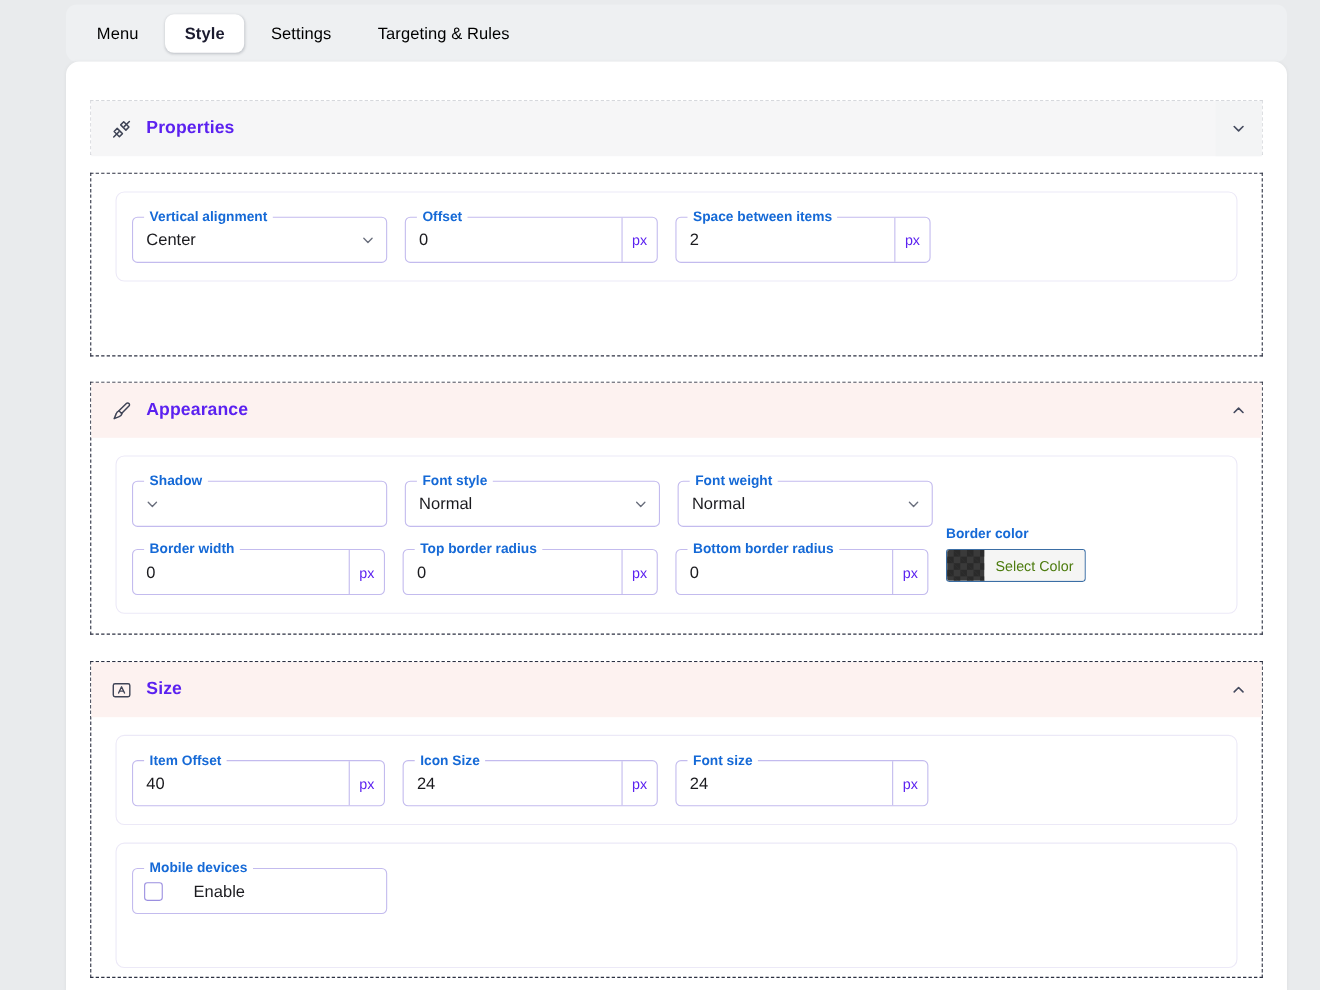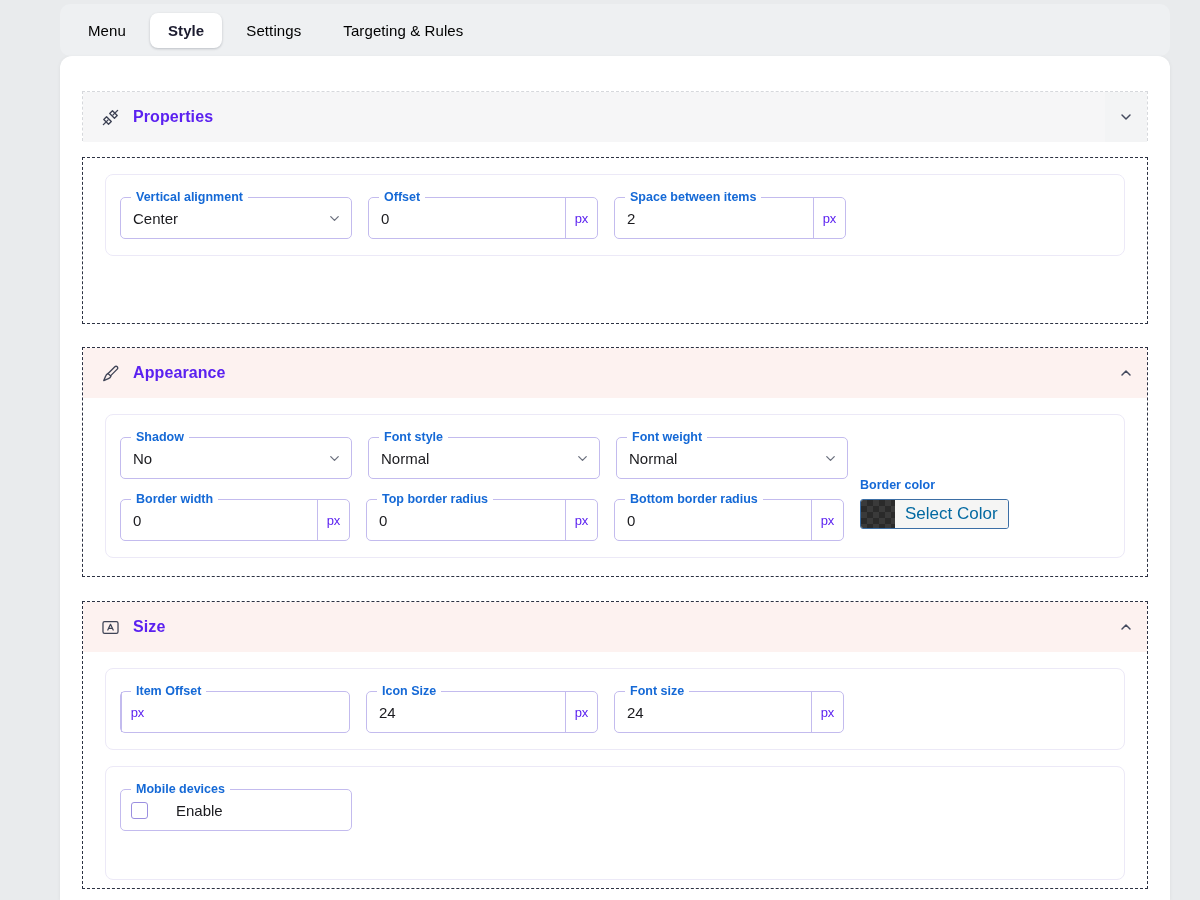--- a/index.html
+++ b/index.html
@@ -174,22 +174,22 @@
     background-color: #3a3a3a;
     background-image:
       linear-gradient(45deg, #2a2a2a 25%, transparent 25%, transparent 75%, #2a2a2a 75%),
       linear-gradient(45deg, #2a2a2a 25%, transparent 25%, transparent 75%, #2a2a2a 75%);
     background-size: 12px 12px;
     background-position: 0 0, 6px 6px;
   }
   .colorctl .ctext {
     display: flex; align-items: center;
     padding: 0 10px;
-    font-size: 17px;
-    color: #0369a1;
+    font-size: 13px;
+    color: #4d7c0f;
     background: #f5f5f4;
     white-space: nowrap;
   }
 
   
   .field.checkfield .val { padding-left: 10px; gap: 28px; }
   .cbox {
     width: 17px; height: 17px;
     border: 1px solid #9b8fe0;
     border-radius: 3px;
@@ -277,21 +277,20 @@
             <polyline points="18 15 12 9 6 15"></polyline>
           </svg>
       </span>
     </div>
 
     <div class="card">
       <div class="row">
 
         <div class="field w-select">
           <span class="legend">Shadow</span>
-          <span class="val">No</span>
           <span class="caret">
             <svg width="15" height="15" viewBox="0 0 24 24" fill="none" stroke="#6a6f7d" stroke-width="2" stroke-linecap="round" stroke-linejoin="round">
                 <polyline points="6 9 12 15 18 9"></polyline>
               </svg>
           </span>
         </div>
 
         <div class="field w-select">
           <span class="legend">Font style</span>
           <span class="val">Normal</span>
@@ -360,20 +359,21 @@
             <polyline points="18 15 12 9 6 15"></polyline>
           </svg>
       </span>
     </div>
 
     <div class="card">
       <div class="row">
 
         <div class="field w-num">
           <span class="legend">Item Offset</span>
+          <span class="val">40</span>
           <span class="suffix">px</span>
         </div>
 
         <div class="field w-num2">
           <span class="legend">Icon Size</span>
           <span class="val">24</span>
           <span class="suffix">px</span>
         </div>
 
         <div class="field w-num">

